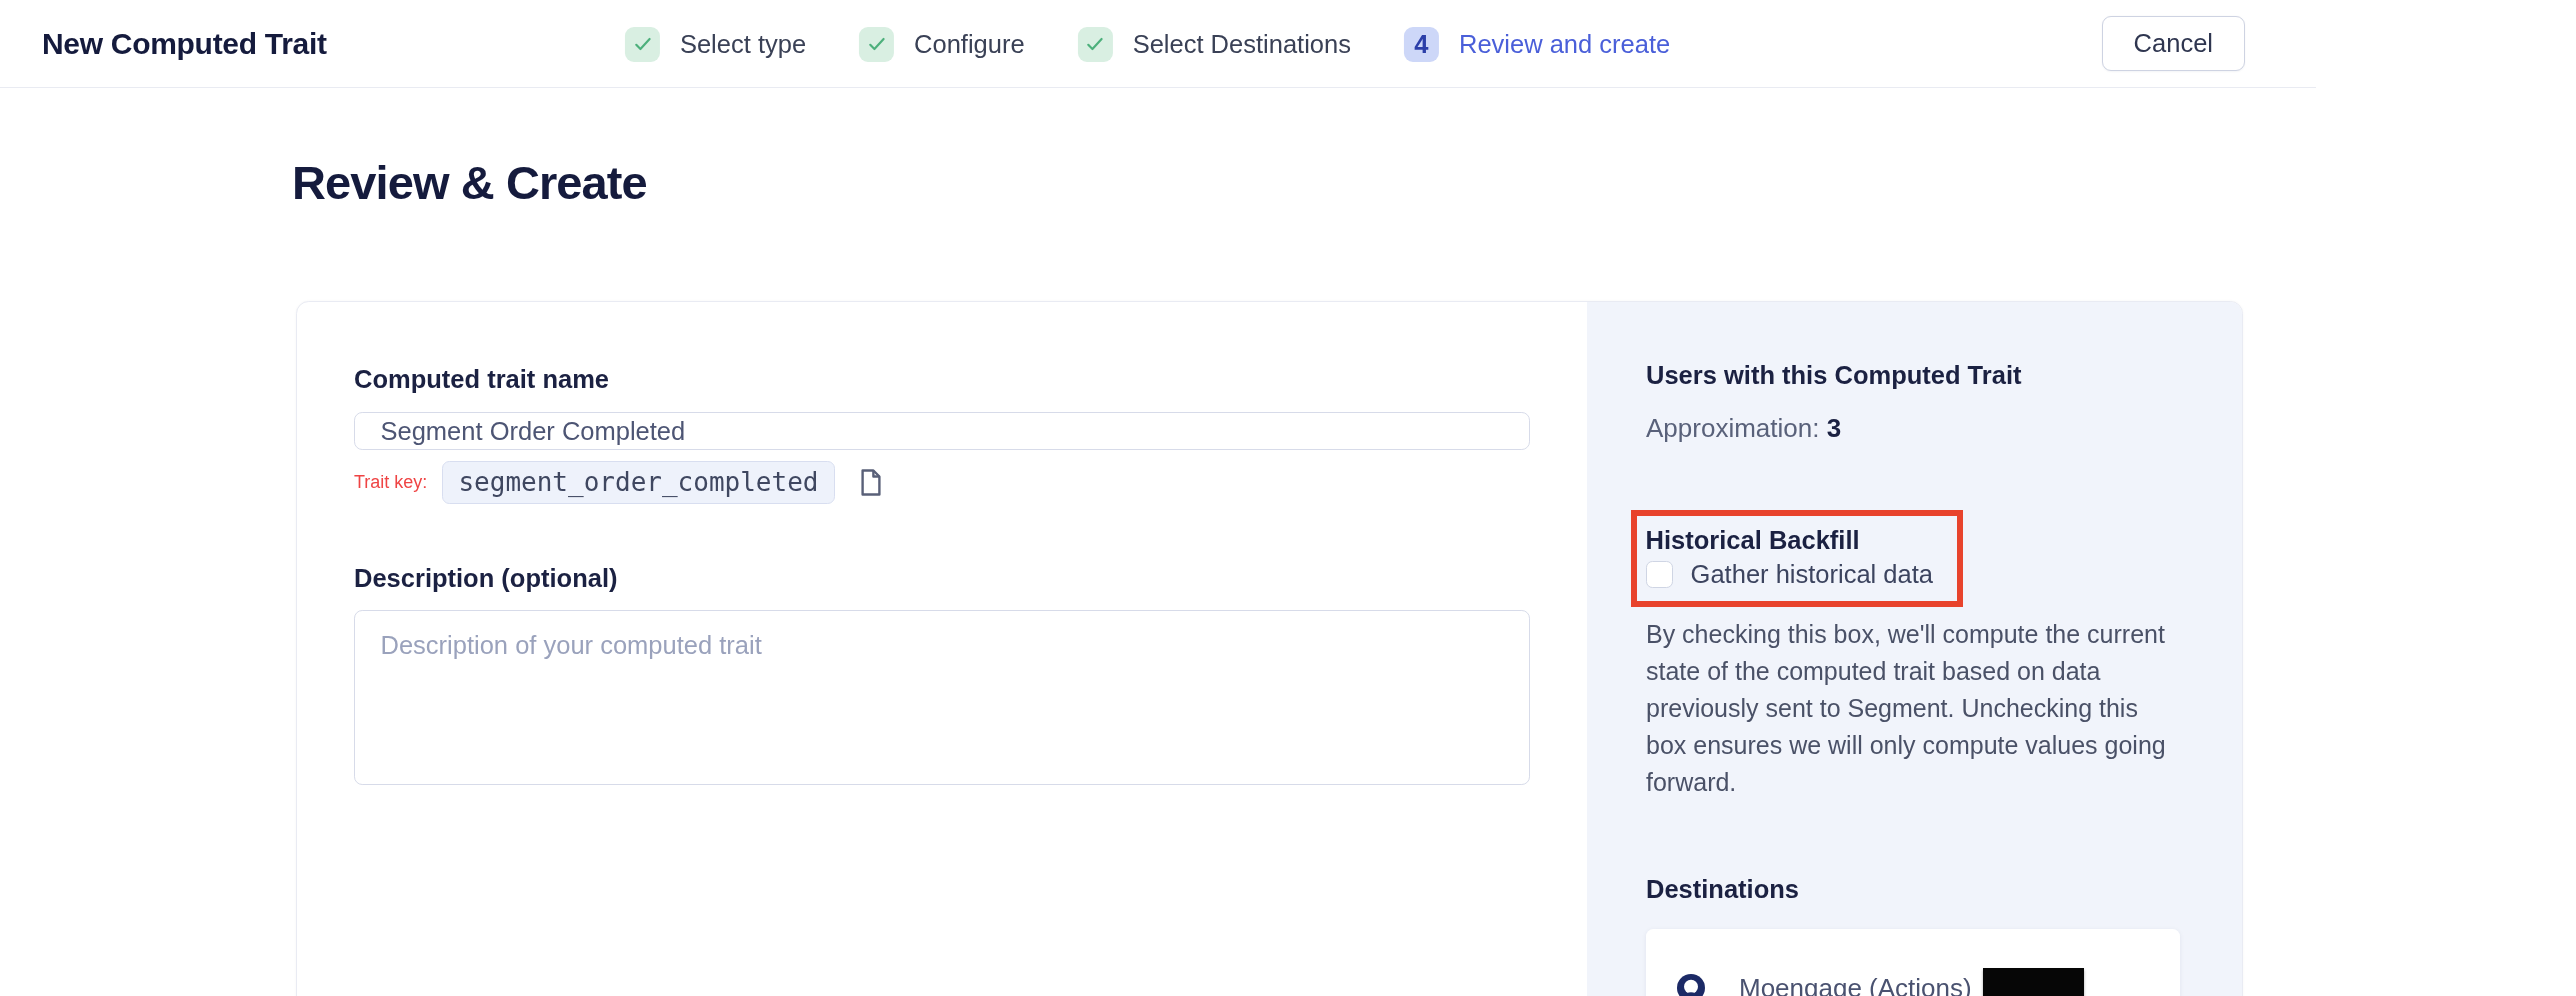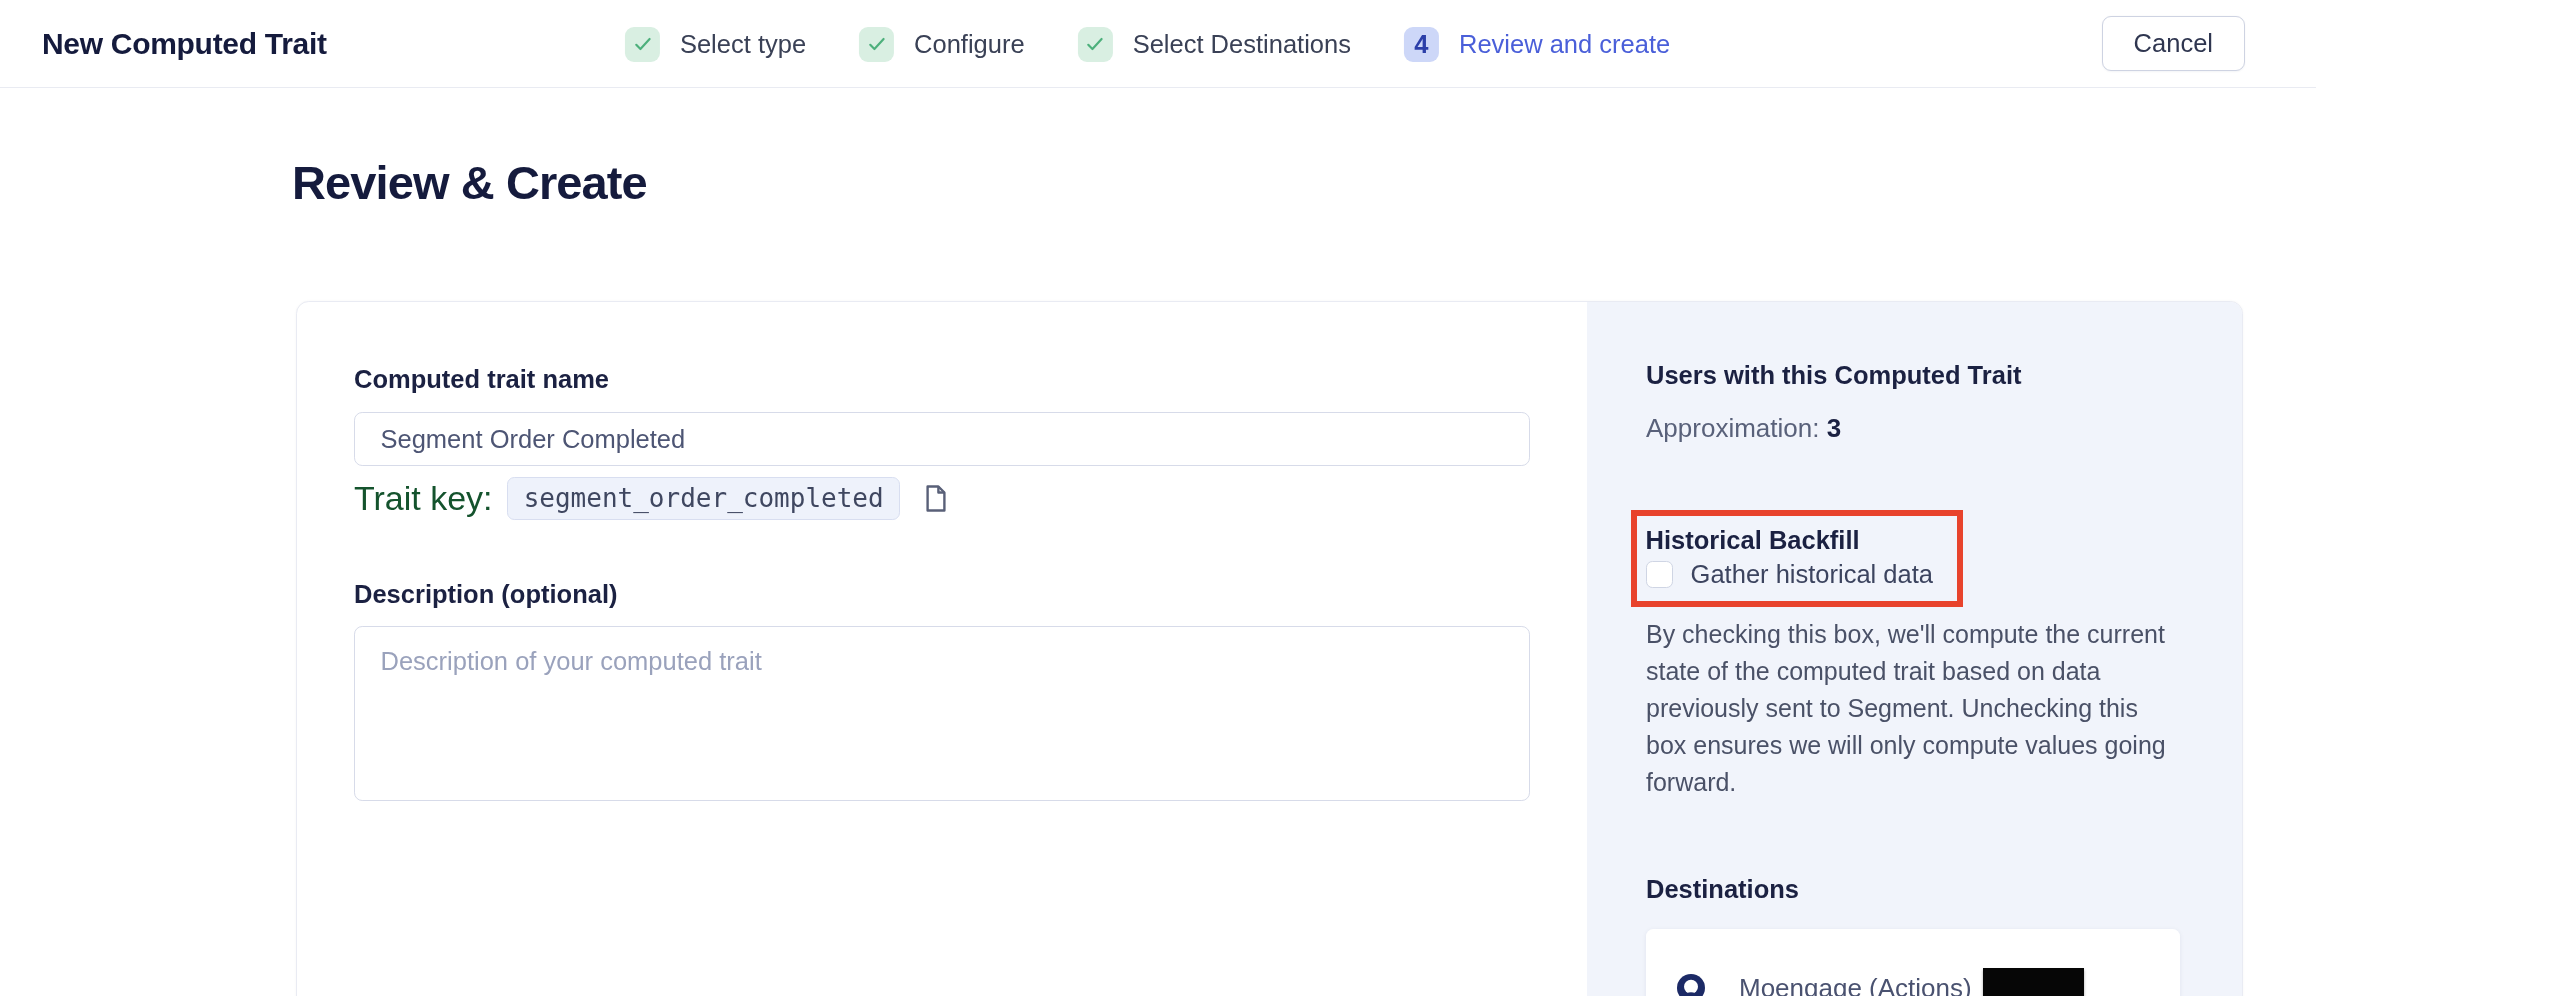--- a/index.html
+++ b/index.html
@@ -29,25 +29,25 @@
     font-weight: 700; color: #151b3d; letter-spacing: -0.9px; }
 
   
   .card { position: absolute; left: 296px; top: 301px; width: 1947px; height: 764px;
     border: 1.8px solid #e9ebf3; border-radius: 12.7px; background: #ffffff;
     display: flex; overflow: hidden; box-shadow: 0 0.9px 2.7px rgba(20,30,60,0.04); }
 
   
   .left-panel { flex: 1 1 auto; padding: 61px 57px; }
   .field-label { display: block; font-size: 25.5px; font-weight: 700; color: #1b2142; line-height: 33px; }
-  .name-input { margin-top: 16.4px; width: 100%; height: 54px; border: 1.8px solid #d7dbe9;
+  .name-input { margin-top: 16.4px; width: 100%; height: 38px; border: 1.8px solid #d7dbe9;
     border-radius: 8.2px; padding: 0 25.5px; font-size: 25.5px; color: #4d5574;
     font-family: inherit; background: #fff; outline: none; }
   .trait-key-row { margin-top: 11px; display: flex; align-items: center; gap: 14.6px; }
-  .trait-key-label { font-size: 34px; color: #14532d; }
+  .trait-key-label { font-size: 18px; color: #ef4444; }
   .trait-key-chip { background: #eef2fb; border: 1.8px solid #d8def0; border-radius: 7.3px;
     padding: 4.5px 15.5px 6.4px 15.5px; font-family: "DejaVu Sans Mono", monospace;
     font-size: 26px; color: #3f4760; }
   .copy-icon { margin-left: 9px; display: inline-flex; cursor: pointer; }
   .desc-label { margin-top: 58px; }
   .desc-textarea { margin-top: 14.6px; width: 100%; height: 175px; border: 1.8px solid #d7dbe9;
     border-radius: 8.2px; padding: 20px 25.5px; font-size: 25.5px; color: #4d5574;
     font-family: inherit; resize: none; outline: none; }
   .desc-textarea::placeholder, .name-input::placeholder { color: #9aa2bc; }
 

